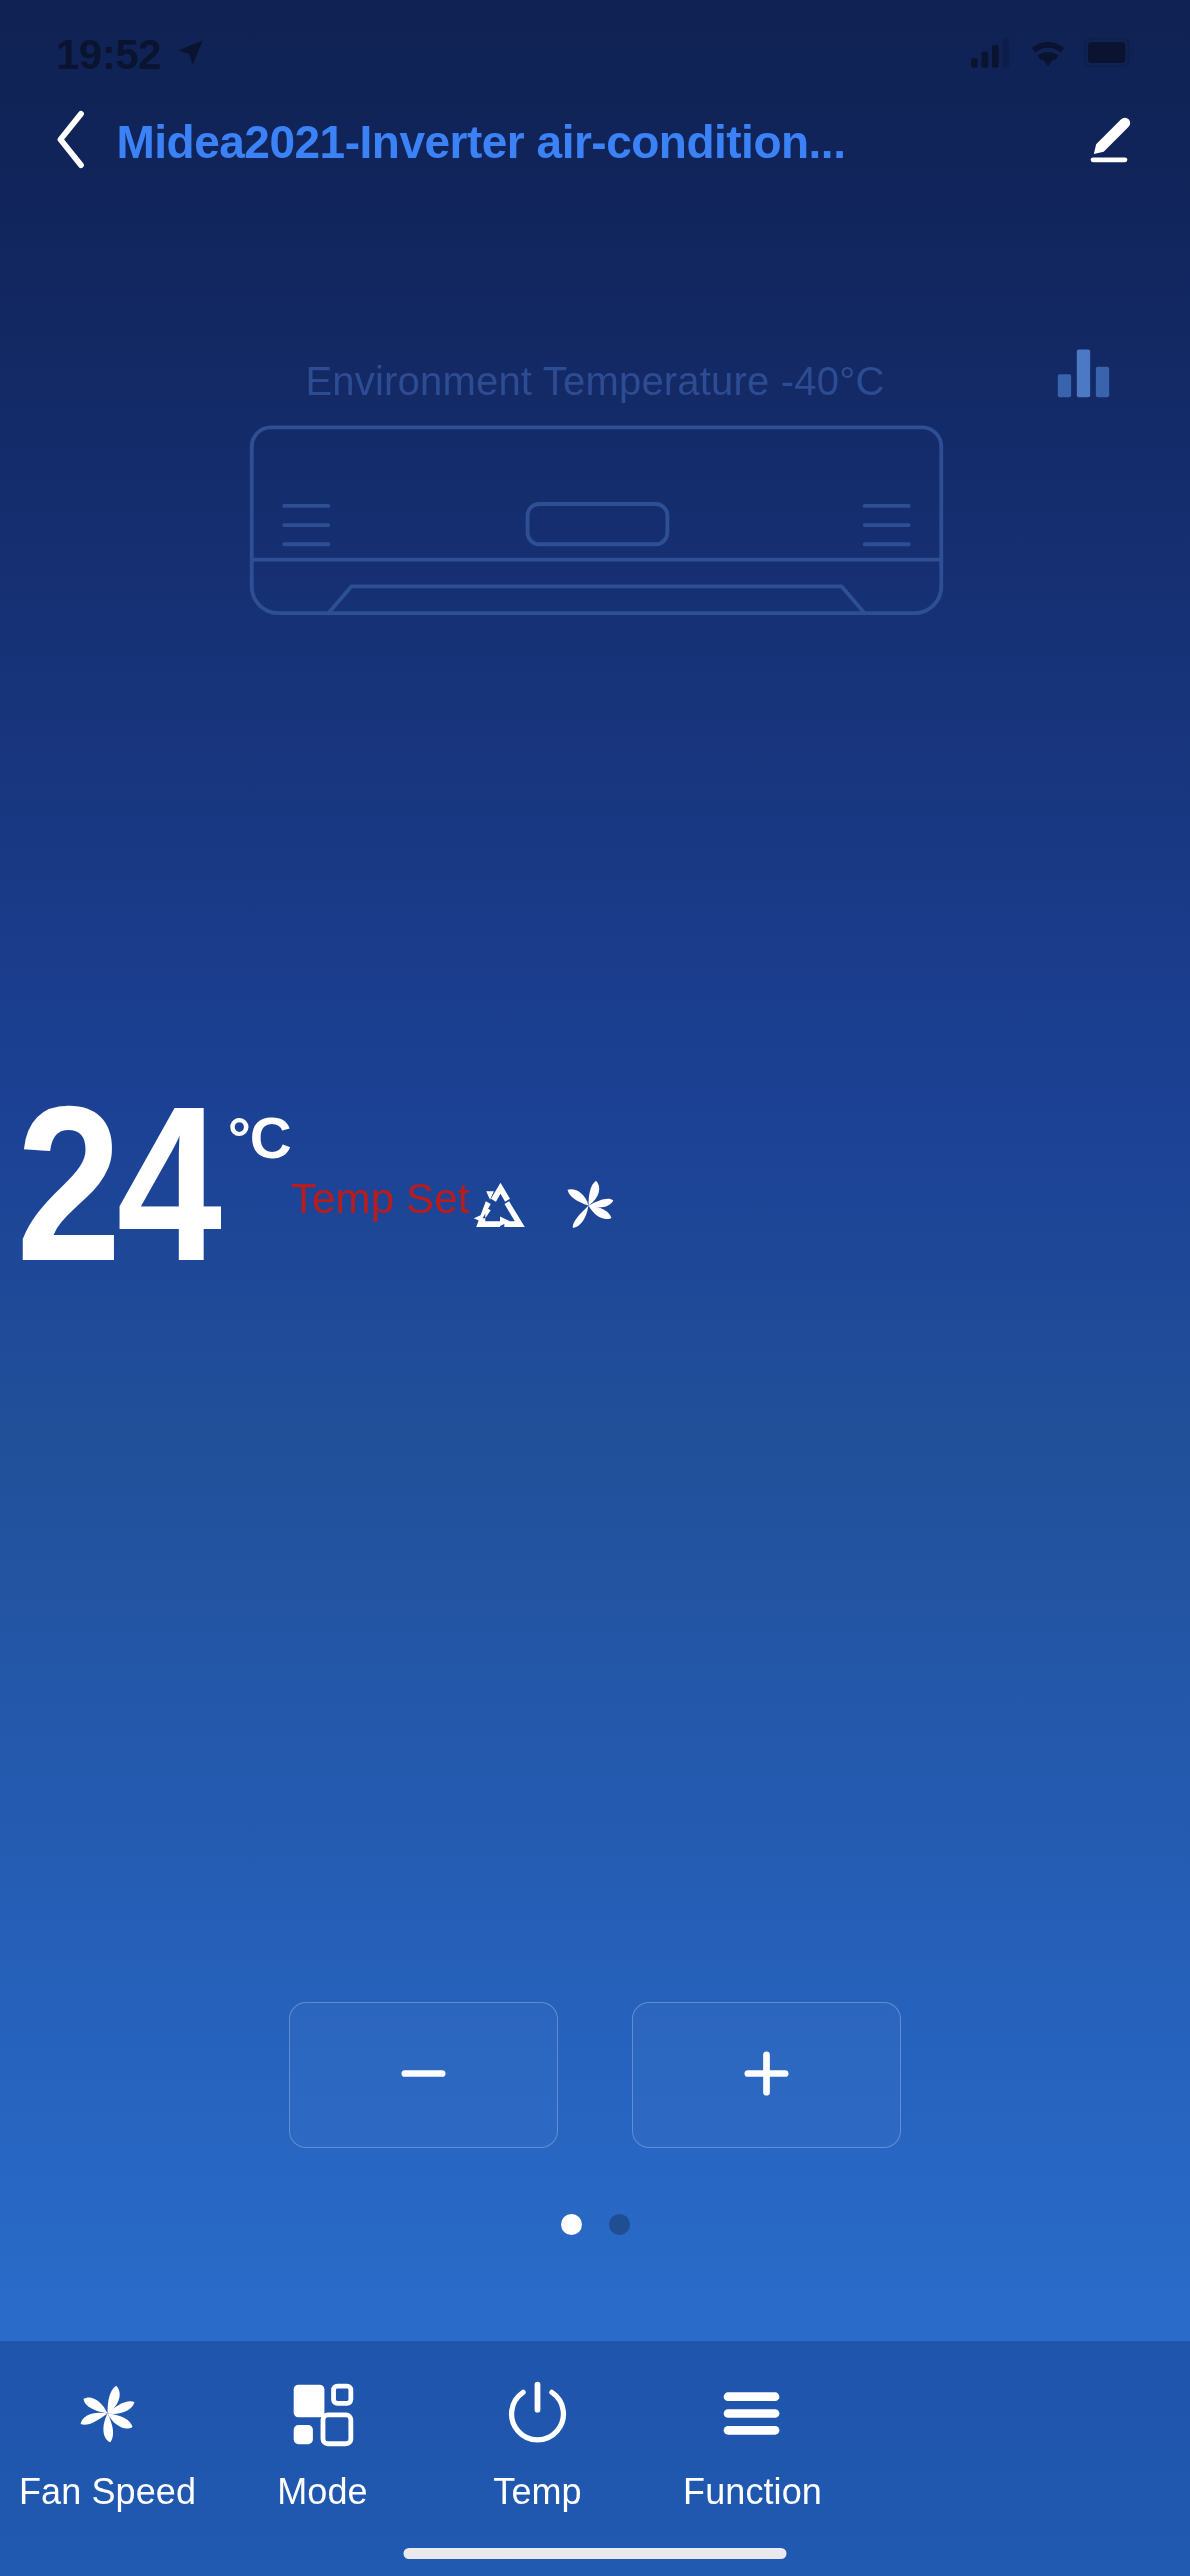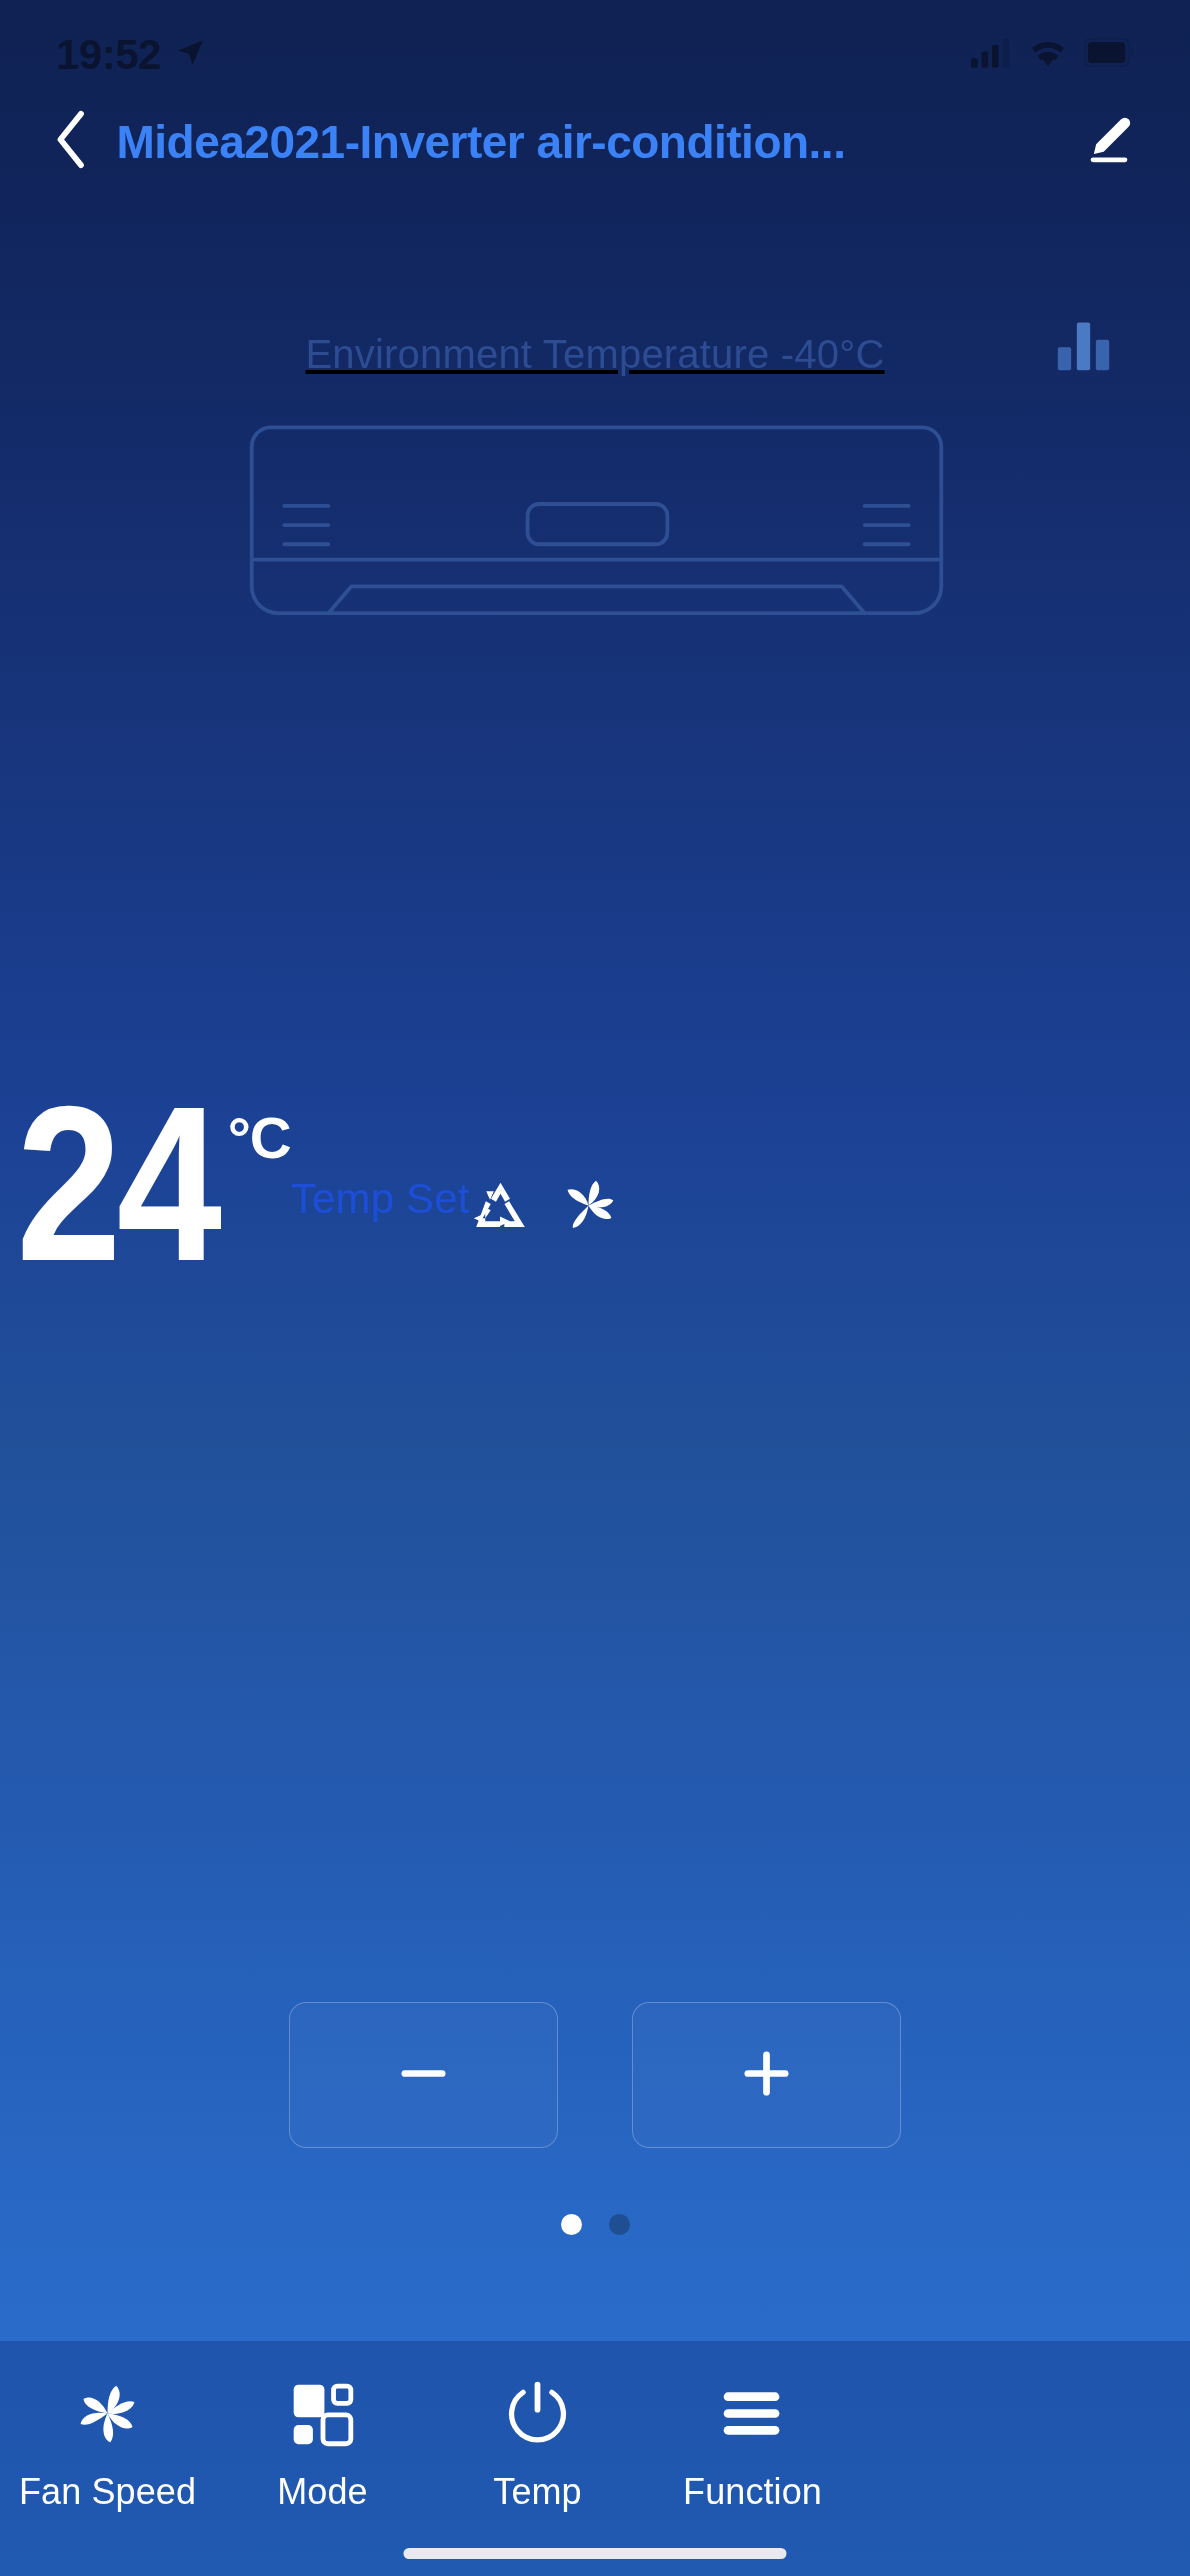--- a/index.html
+++ b/index.html
@@ -51,22 +51,22 @@
     white-space:nowrap; overflow:hidden;
     letter-spacing:-0.5px; margin-left:11.5px;
   }
   .edit-btn{
     width:67px; height:67px; flex:0 0 auto;
     display:flex; align-items:center; justify-content:center;
   }
 
   
   .env-row{
-    position:absolute; top:332px; left:0; width:1190px;
-    display:flex; align-items:center; justify-content:center;text-decoration:underline;
+    position:absolute; top:359px; left:0; width:1190px;
+    display:flex; align-items:center; justify-content:center;
   }
   .env-text{
     font-size:40px; color:#2d4c91; letter-spacing:0.2px;
   }
   .chart-icon{
     position:absolute; right:77px; top:-17px;
     width:59px; height:59px;
   }
 
   
@@ -86,21 +86,21 @@
   .temp-value{
     font-size:220px; font-weight:700; color:#ffffff;
     line-height:0.92; letter-spacing:-5.7px;
     transform:scaleX(0.86); transform-origin:center top;
   }
   .temp-unit{
     font-size:58px; font-weight:700; color:#ffffff;
     margin-top:21px; margin-left:-5.7px; letter-spacing:-1px;
   }
   .temp-label{
-    font-size:42px; color:#1d4ed8; margin-top:29px; letter-spacing:0.2px;
+    font-size:42px; color:#b91c1c; margin-top:29px; letter-spacing:0.2px;
   }
   .status-icons{
     display:flex; align-items:center; justify-content:center;
     gap:27px; margin-top:46px;
   }
 
   
   .pm-row{
     position:absolute; top:2002px; left:0; width:1190px;
     display:flex; justify-content:center; gap:74px;

